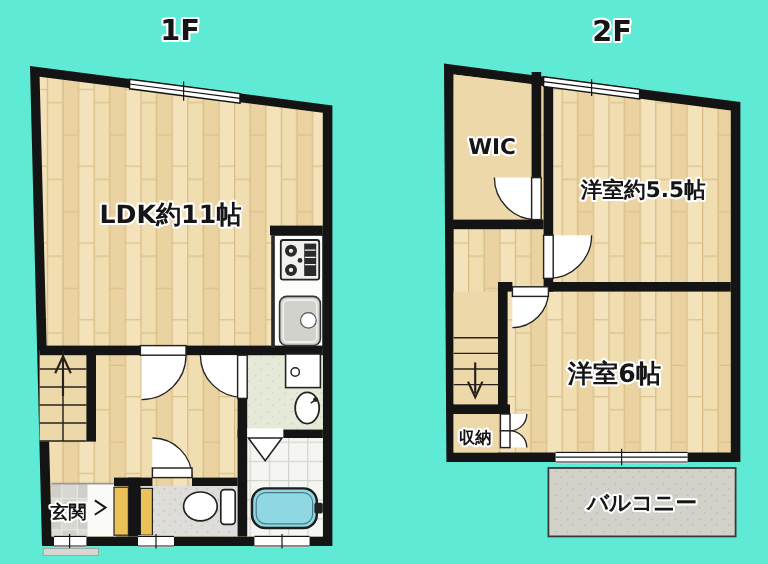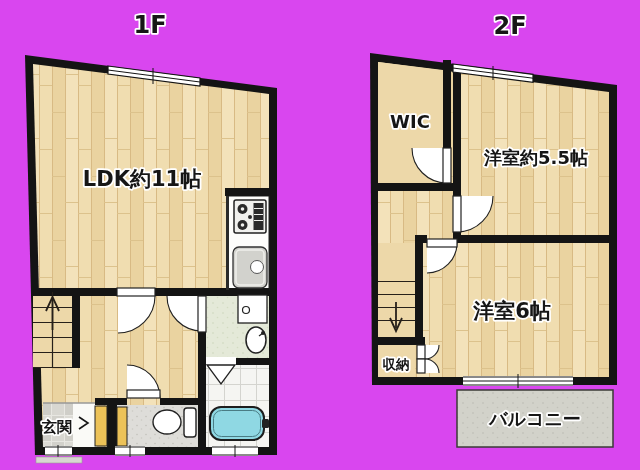--- a/index.html
+++ b/index.html
@@ -1,16 +1,16 @@
 <!DOCTYPE html>
 <html><head>
 <meta charset="utf-8">
 <style>
   html,body{margin:0;padding:0;background:#ffffff;}
-  .stage{position:relative;width:640px;height:470px;background:#d946ef;overflow:hidden;
+  .stage{position:relative;width:640px;height:470px;background:#5eead4;overflow:hidden;
          font-family:"DejaVu Sans","Liberation Sans",sans-serif;}
   svg{display:block;}
   text{font-family:"DejaVu Sans","Liberation Sans",sans-serif;
        font-weight:700;fill:#161616;text-anchor:middle;
        paint-order:stroke;stroke:#ffffff;stroke-width:3.5px;stroke-linejoin:round;}
   .title{font-size:24px;}
   .room-lg{font-size:21px;}
   .room-md{font-size:18px;}
   .room-sm{font-size:15px;}
   .room-xs{font-size:13.5px;}

